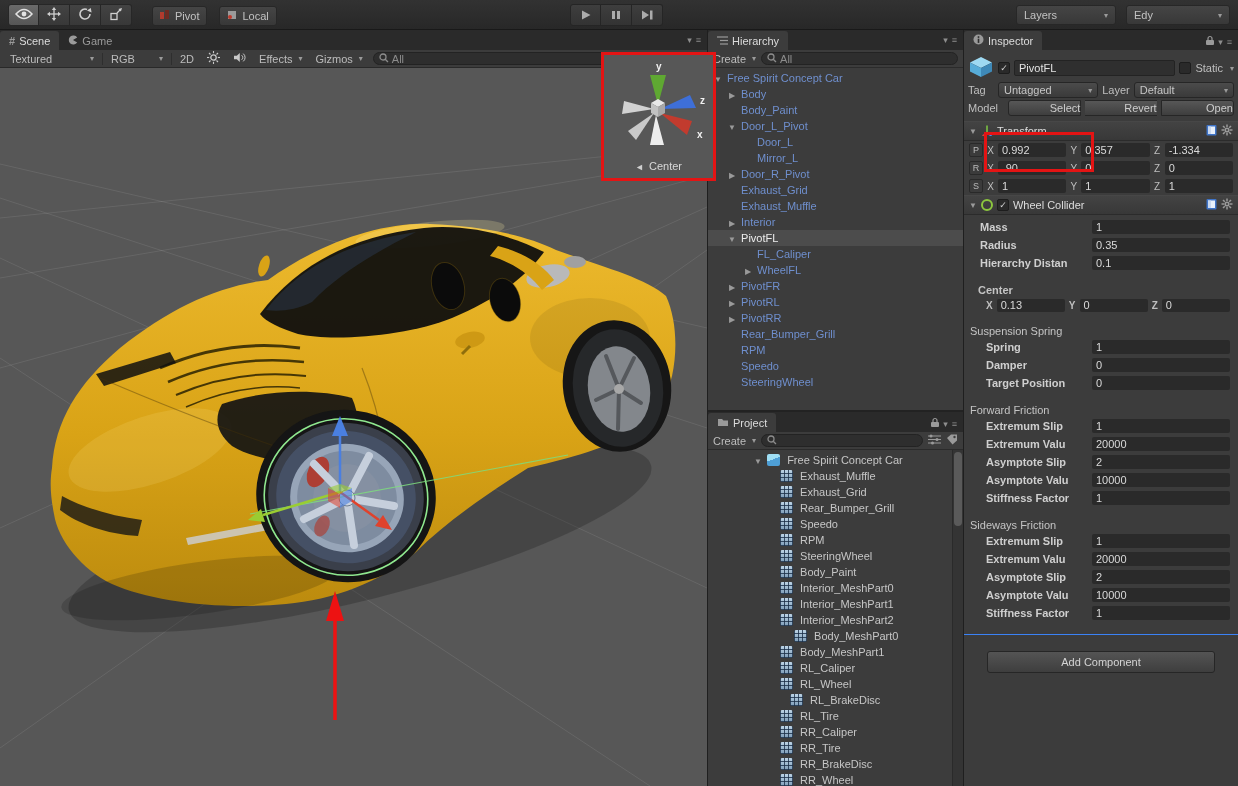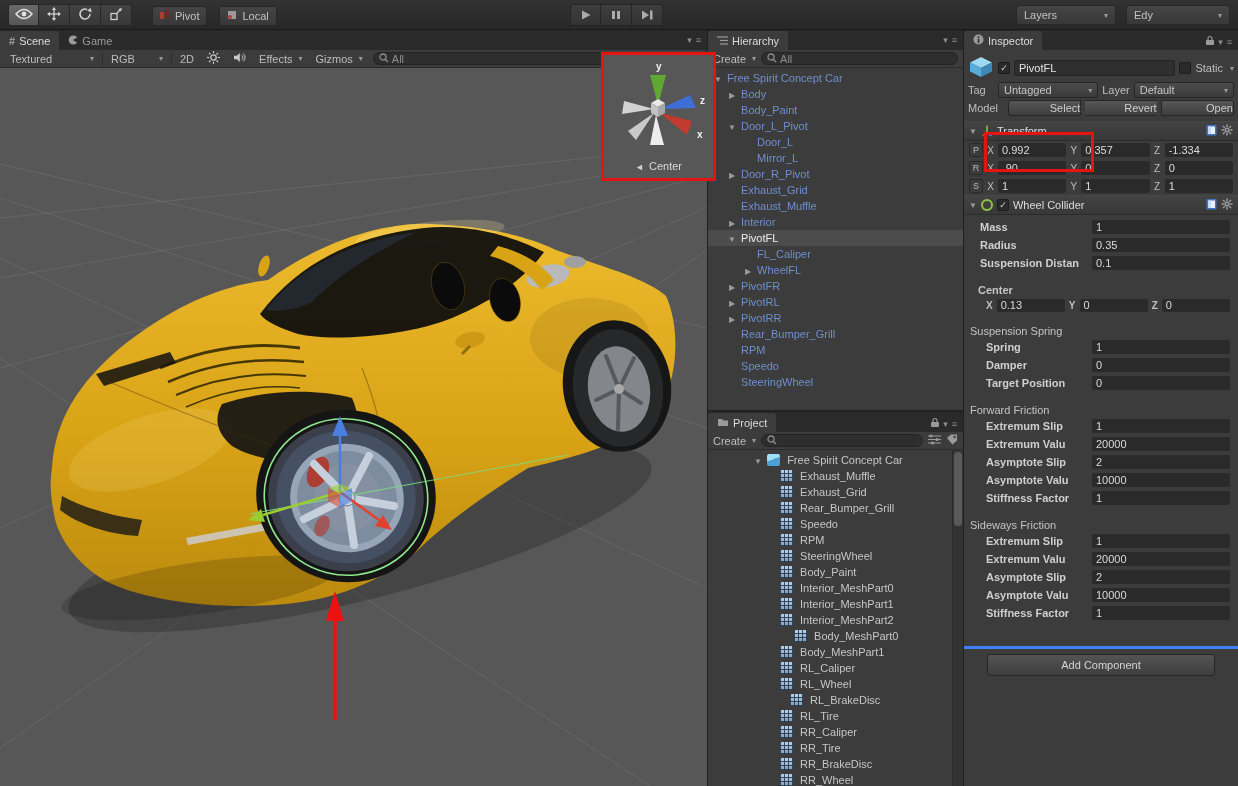--- a/index.html
+++ b/index.html
@@ -77,21 +77,21 @@
 .prop-label{width:112px;font-weight:bold;color:#CFCFCF;white-space:nowrap;overflow:hidden;flex:none}
 .ind .prop-row{padding-left:22px}
 .ind .prop-label{width:106px}
 .prop-field{flex:1;height:14px;background:#2A2A2A;border-radius:2px;padding:0 4px;line-height:14px;color:#DADADA;min-width:0;margin-right:2px}
 .sec-title{padding:1px 6px;color:#C4C4C4;height:16px;line-height:16px}
 .sec-title.b{font-weight:bold;padding-left:14px}
 .gap{height:9px}
 .c3{display:flex;align-items:center;height:16px;padding:0 8px 0 22px;gap:4px}
 .c3 .axis{font-weight:bold;width:auto}
 .c3 .tr-field{height:13px;line-height:13px}
-#addwrap{border-top:3px solid #3b82f6;margin-top:24px;padding-top:5px;text-align:center}
+#addwrap{border-top:1px solid #3b82f6;margin-top:12px;padding-top:16px;text-align:center}
 #addbtn{width:228px;height:22px;background:linear-gradient(#545454,#3E3E3E);border:1px solid #262626;border-radius:3px;color:#D4D4D4;font-size:11px;font-family:inherit}
 
 
 .anno{position:absolute;border:3px solid #E41414;z-index:60}
 #annoGizmo{left:601px;top:52px;width:115px;height:129px;background:#575757;z-index:55}
 #annoRot{left:984px;top:132px;width:110px;height:40px;z-index:60}
 #annoArrow{position:absolute;left:318px;top:588px;z-index:55}
 .persp{position:absolute;left:0;right:0;bottom:6px;text-align:center;color:#D8D8D8;font-size:11px}
 .persp .pa{color:#CFCFCF;font-size:9px;margin-right:2px}
 .gz-label{font-size:10px;font-weight:bold;fill:#F2F2F2}
@@ -788,21 +788,21 @@
 
     <div class="prop-row">
           <span class="prop-label">Mass</span>
           <span class="prop-field">1</span>
         </div>
         <div class="prop-row">
           <span class="prop-label">Radius</span>
           <span class="prop-field">0.35</span>
         </div>
         <div class="prop-row">
-          <span class="prop-label">Suspension Distan</span>
+          <span class="prop-label">Hierarchy Distan</span>
           <span class="prop-field">0.1</span>
         </div>
       </div>
 
     <div class="gap"></div>
     <div class="sec-title b">Center</div>
     <div class="c3">
       <span class="axis">X</span>
       <span class="tr-field">0.13</span>
       <span class="axis">Y</span>

